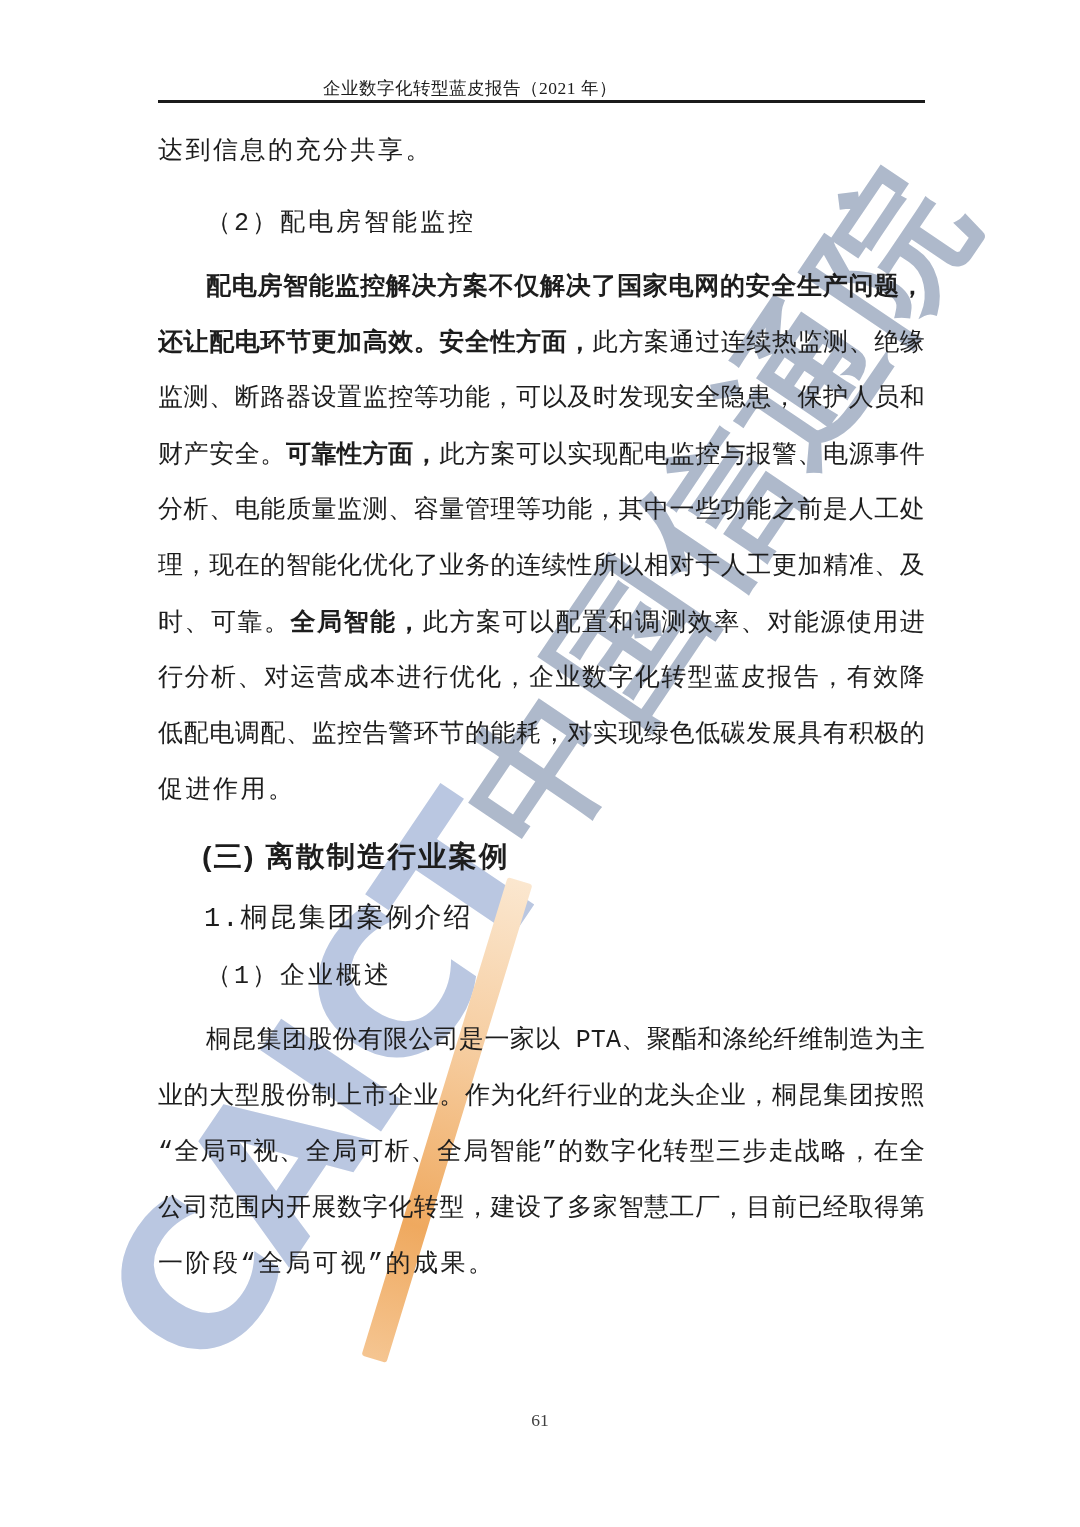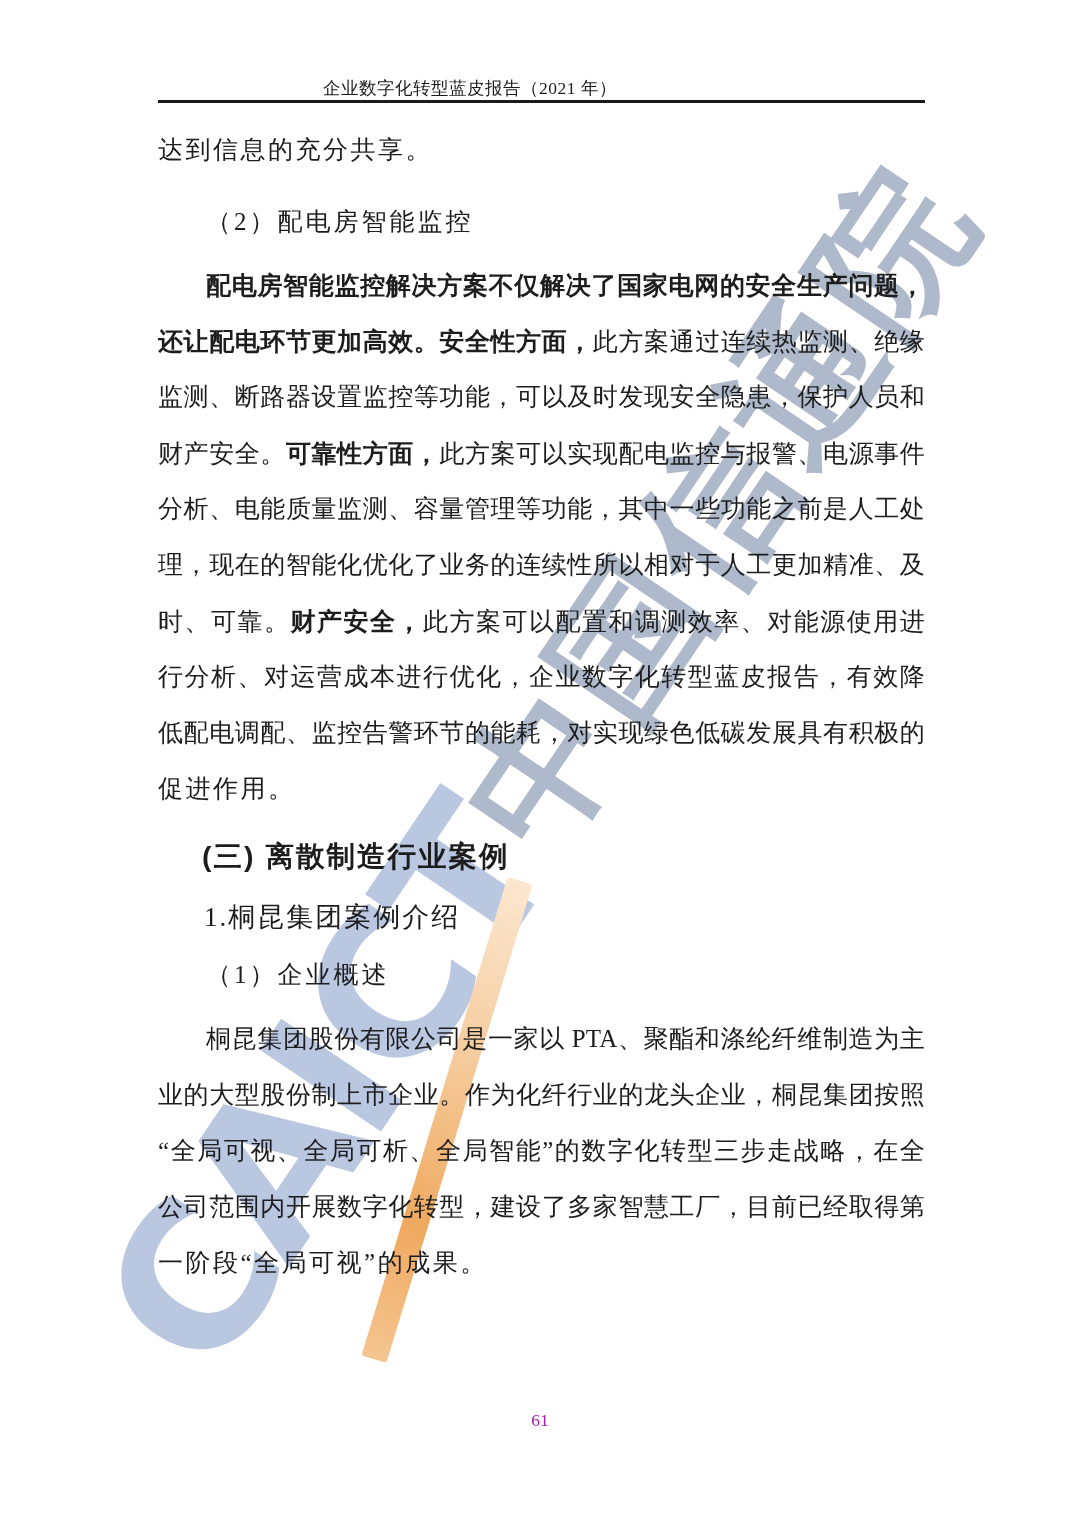--- a/index.html
+++ b/index.html
@@ -78,26 +78,26 @@
   }
   .line.h3{
     padding-left:46px;height:60px;line-height:60px;
     font-size:27px;letter-spacing:2px;
   }
   
   .line:nth-child(2){margin-top:16px;}
   .line:nth-child(3){margin-top:7px;}
   .line:nth-child(13){margin-top:8px;}
   .line:nth-child(16){margin-top:8px;}
-  .r{font-family:Liberation Serif, serif;font-weight:400;}
+  .r{font-family:Liberation Mono, monospace;font-weight:400;}
   .b{font-family:"Liberation Sans","DejaVu Sans",sans-serif;font-weight:700;}
   
   .page-num{
     position:absolute;left:0;top:1410px;width:1080px;
-    text-align:center;font-size:17.5px;color:#a21caf;
+    text-align:center;font-size:17.5px;color:#404040;
     z-index:2;
   }
 </style>
 </head>
 <body>
 
 <div class="page">
 
   <div class="wm-layer">
     <div class="wm-text">
@@ -111,21 +111,21 @@
 
   <div class="content">
       <div class="line plain"><span class="r">达到信息的充分共享。</span></div>
       <div class="line indent"><span class="r">（2）配电房智能监控</span></div>
       <div class="line justify-indent"><span class="b">配电房智能监控解决方案不仅解决了国家电网的安全生产问题，</span></div>
       <div class="line justify"><span class="b">还让配电环节更加高效。安全性方面，</span><span class="r">此方案通过连续热监测、绝缘</span></div>
       <div class="line justify"><span class="r">监测、断路器设置监控等功能，可以及时发现安全隐患，保护人员和</span></div>
       <div class="line justify"><span class="r">财产安全。</span><span class="b">可靠性方面，</span><span class="r">此方案可以实现配电监控与报警、电源事件</span></div>
       <div class="line justify"><span class="r">分析、电能质量监测、容量管理等功能，其中一些功能之前是人工处</span></div>
       <div class="line justify"><span class="r">理，现在的智能化优化了业务的连续性所以相对于人工更加精准、及</span></div>
-      <div class="line justify"><span class="r">时、可靠。</span><span class="b">财产安全，</span><span class="r">此方案可以配置和调测效率、对能源使用进</span></div>
+      <div class="line justify"><span class="r">时、可靠。</span><span class="b">全局智能，</span><span class="r">此方案可以配置和调测效率、对能源使用进</span></div>
       <div class="line justify"><span class="r">行分析、对运营成本进行优化，企业数字化转型蓝皮报告，有效降</span></div>
       <div class="line justify"><span class="r">低配电调配、监控告警环节的能耗，对实现绿色低碳发展具有积极的</span></div>
       <div class="line plain"><span class="r">促进作用。</span></div>
       <div class="line h2"><span class="b">(三) 离散制造行业案例</span></div>
       <div class="line h3"><span class="r">1.桐昆集团案例介绍</span></div>
       <div class="line indent"><span class="r">（1）企业概述</span></div>
       <div class="line justify-indent"><span class="r">桐昆集团股份有限公司是一家以 PTA、聚酯和涤纶纤维制造为主</span></div>
       <div class="line justify"><span class="r">业的大型股份制上市企业。作为化纤行业的龙头企业，桐昆集团按照</span></div>
       <div class="line justify"><span class="r">“全局可视、全局可析、全局智能”的数字化转型三步走战略，在全</span></div>
       <div class="line justify"><span class="r">公司范围内开展数字化转型，建设了多家智慧工厂，目前已经取得第</span></div>

